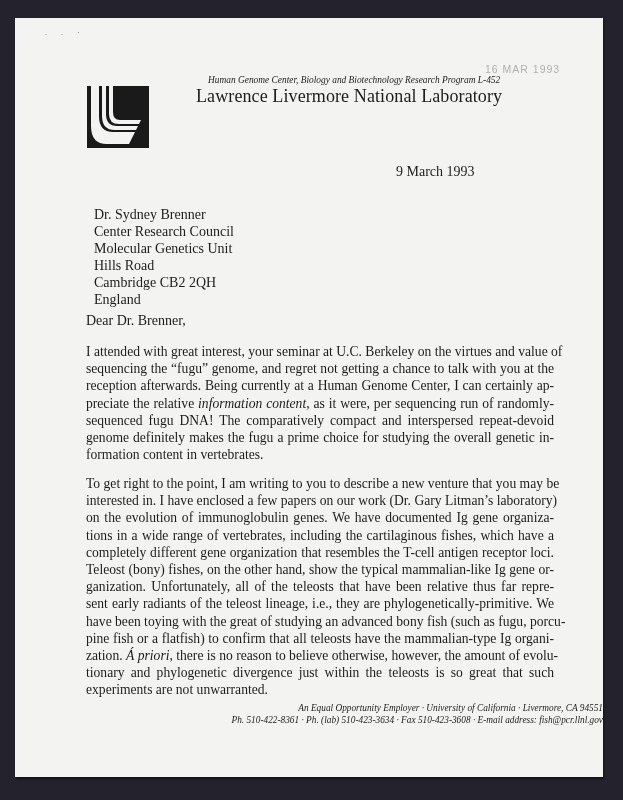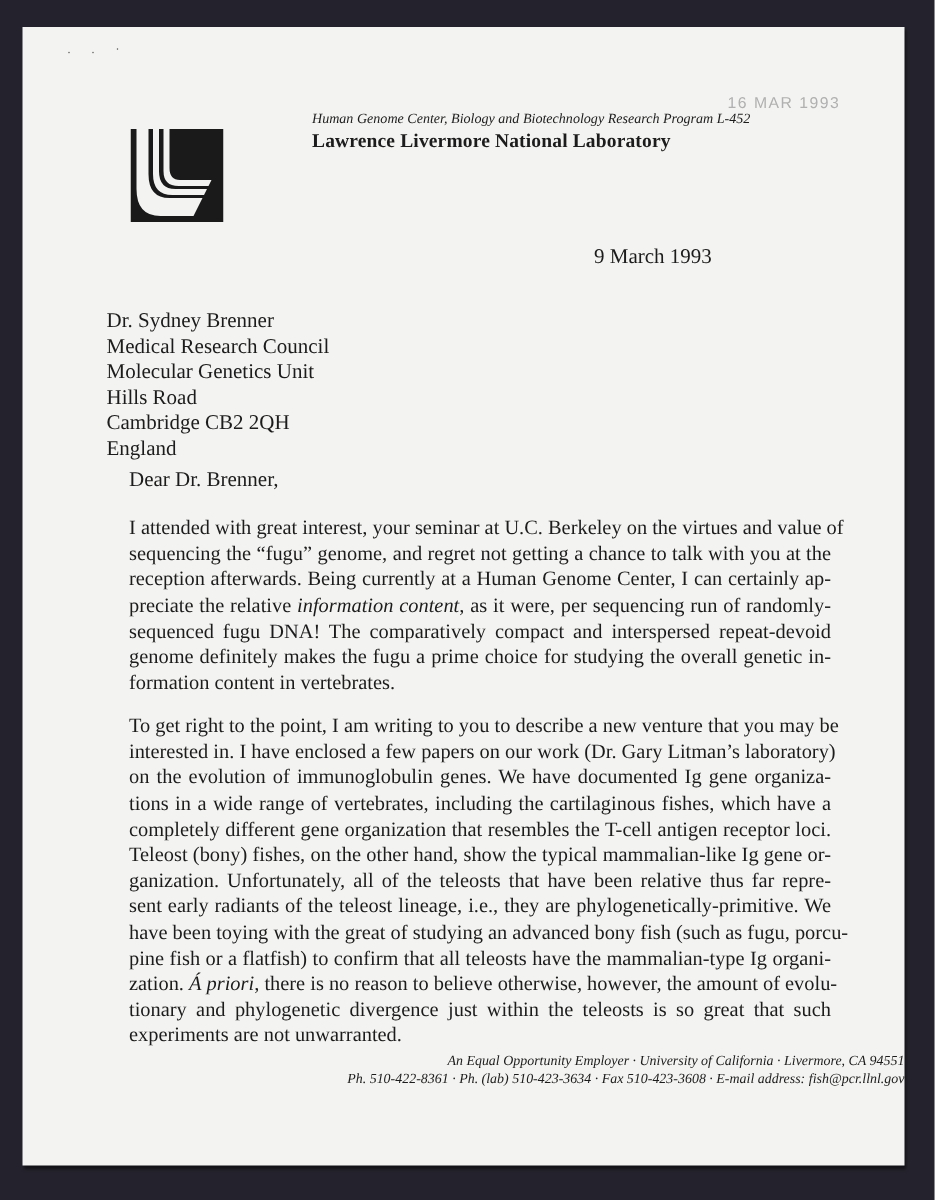--- a/index.html
+++ b/index.html
@@ -20,25 +20,25 @@
     position:absolute; left:470px; top:45px;
     font-family:Liberation Sans, sans-serif;
     font-size:10.5px; color:#b0b0b0; letter-spacing:1px;
   }
   .logo { position:absolute; left:72px; top:68px; width:62px; height:62px; }
   .program {
     position:absolute; left:193px; top:57px;
     font-style:italic; font-size:9.4px; white-space:nowrap;
   }
   .lab {
-    position:absolute; left:193px; top:68px;
-    font-weight:bold; font-size:13px; white-space:nowrap; letter-spacing:0.1px;
+    position:absolute; left:181px; top:68px;
+    font-weight:normal; font-size:18px; white-space:nowrap; letter-spacing:0.1px;
   }
   .date { position:absolute; left:381px; top:146px; font-size:14px;text-align:right; }
-  .address { position:absolute; left:56px; top:188px; font-size:14px; line-height:17px; }
+  .address { position:absolute; left:79px; top:188px; font-size:14px; line-height:17px; }
   .address div { white-space:nowrap; }
   .salutation { position:absolute; left:71px; top:295px; font-size:14px; }
   .para {
     position:absolute; left:71px; width:468px;
     font-size:13.6px; line-height:17.2px;
   }
   .para .ln { display:block; text-align:justify; text-align-last:justify; white-space:nowrap; height:17.2px; }
   .para .ln.last { text-align-last:left; }
   .p1 { top:325px; }
   .p2 { top:457px; }
@@ -61,21 +61,21 @@
     <path d="M22 0 H26 V26 Q26 34 33 34 H54 L52 38 H32 Q22 38 22 28 Z" fill="#f3f3f1"></path>
   </svg>
 
   <div class="program">Human Genome Center, Biology and Biotechnology Research Program L-452</div>
   <div class="lab">Lawrence Livermore National Laboratory</div>
 
   <div class="date">9 March 1993</div>
 
   <div class="address">
     <div>Dr. Sydney Brenner</div>
-    <div>Medical Research Council</div>
+    <div>Center Research Council</div>
     <div>Molecular Genetics Unit</div>
     <div>Hills Road</div>
     <div>Cambridge CB2 2QH</div>
     <div>England</div>
   </div>
 
   <div class="salutation">Dear Dr. Brenner,</div>
 
   <div class="para p1">
       <span class="ln"><span>I attended with great interest, your seminar at U.C. Berkeley on the virtues and value of</span></span>

